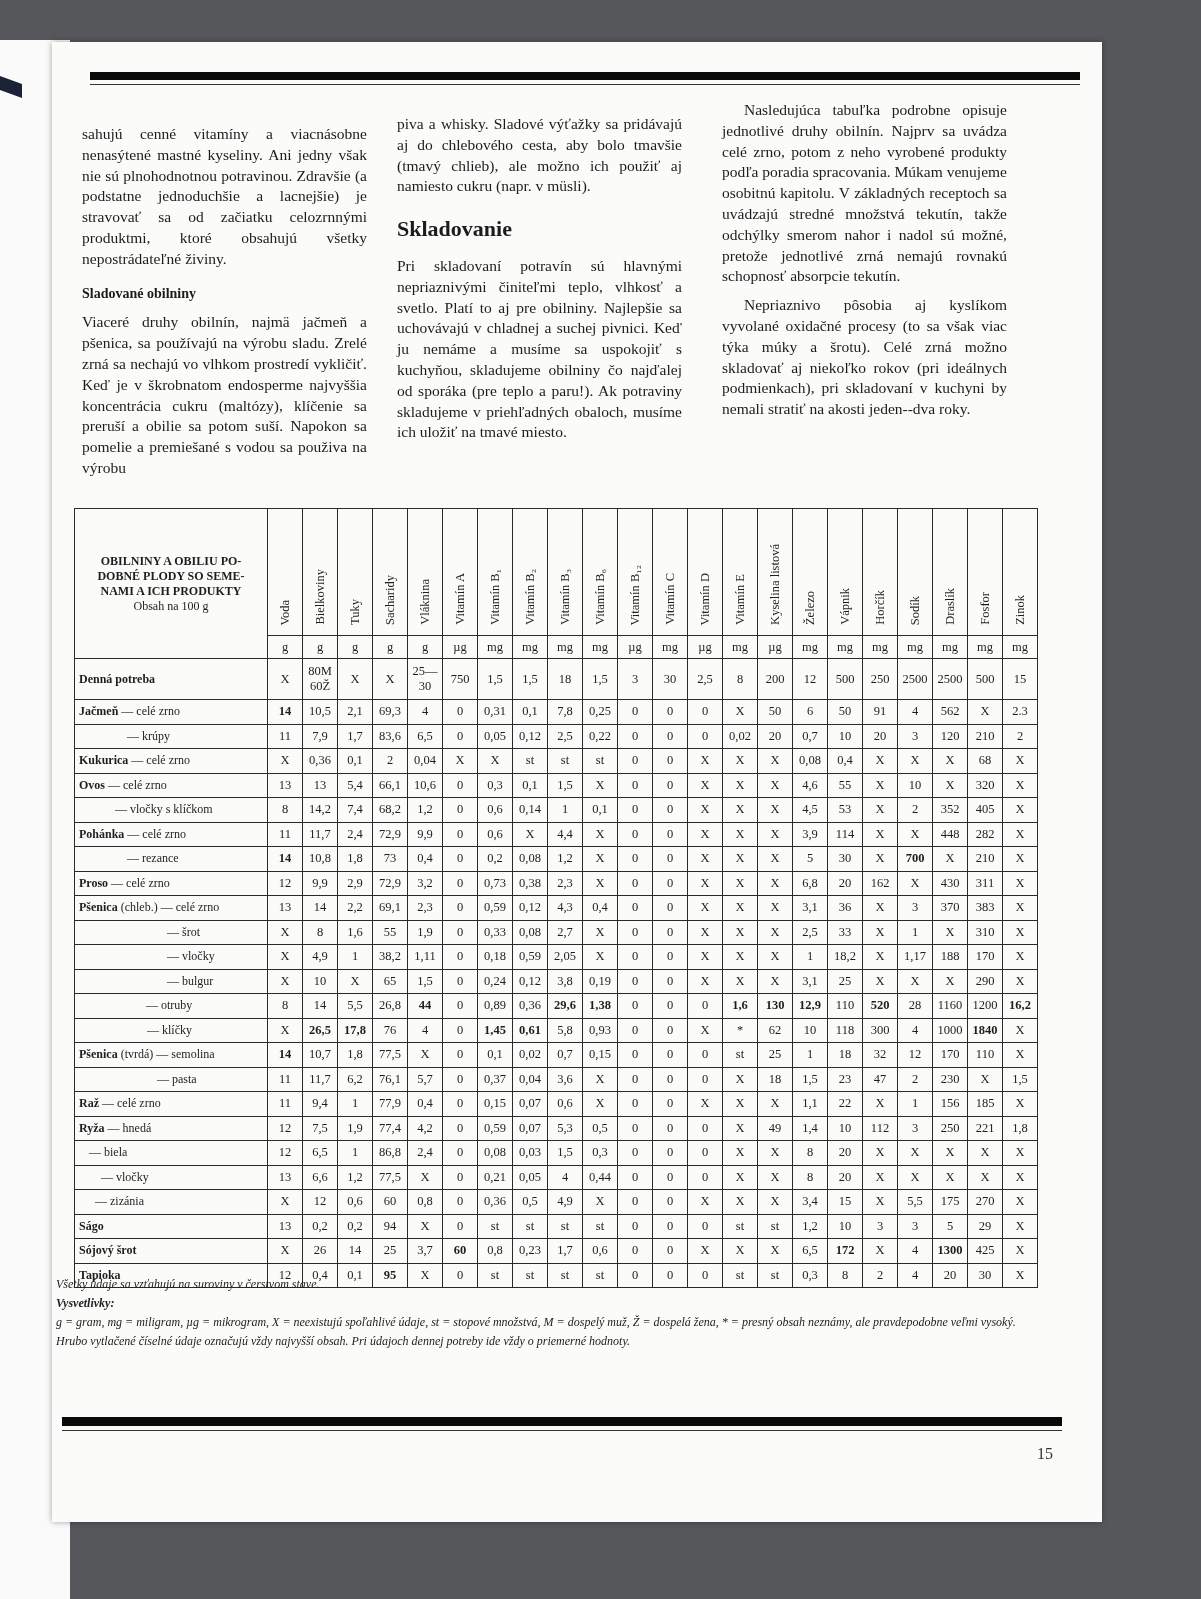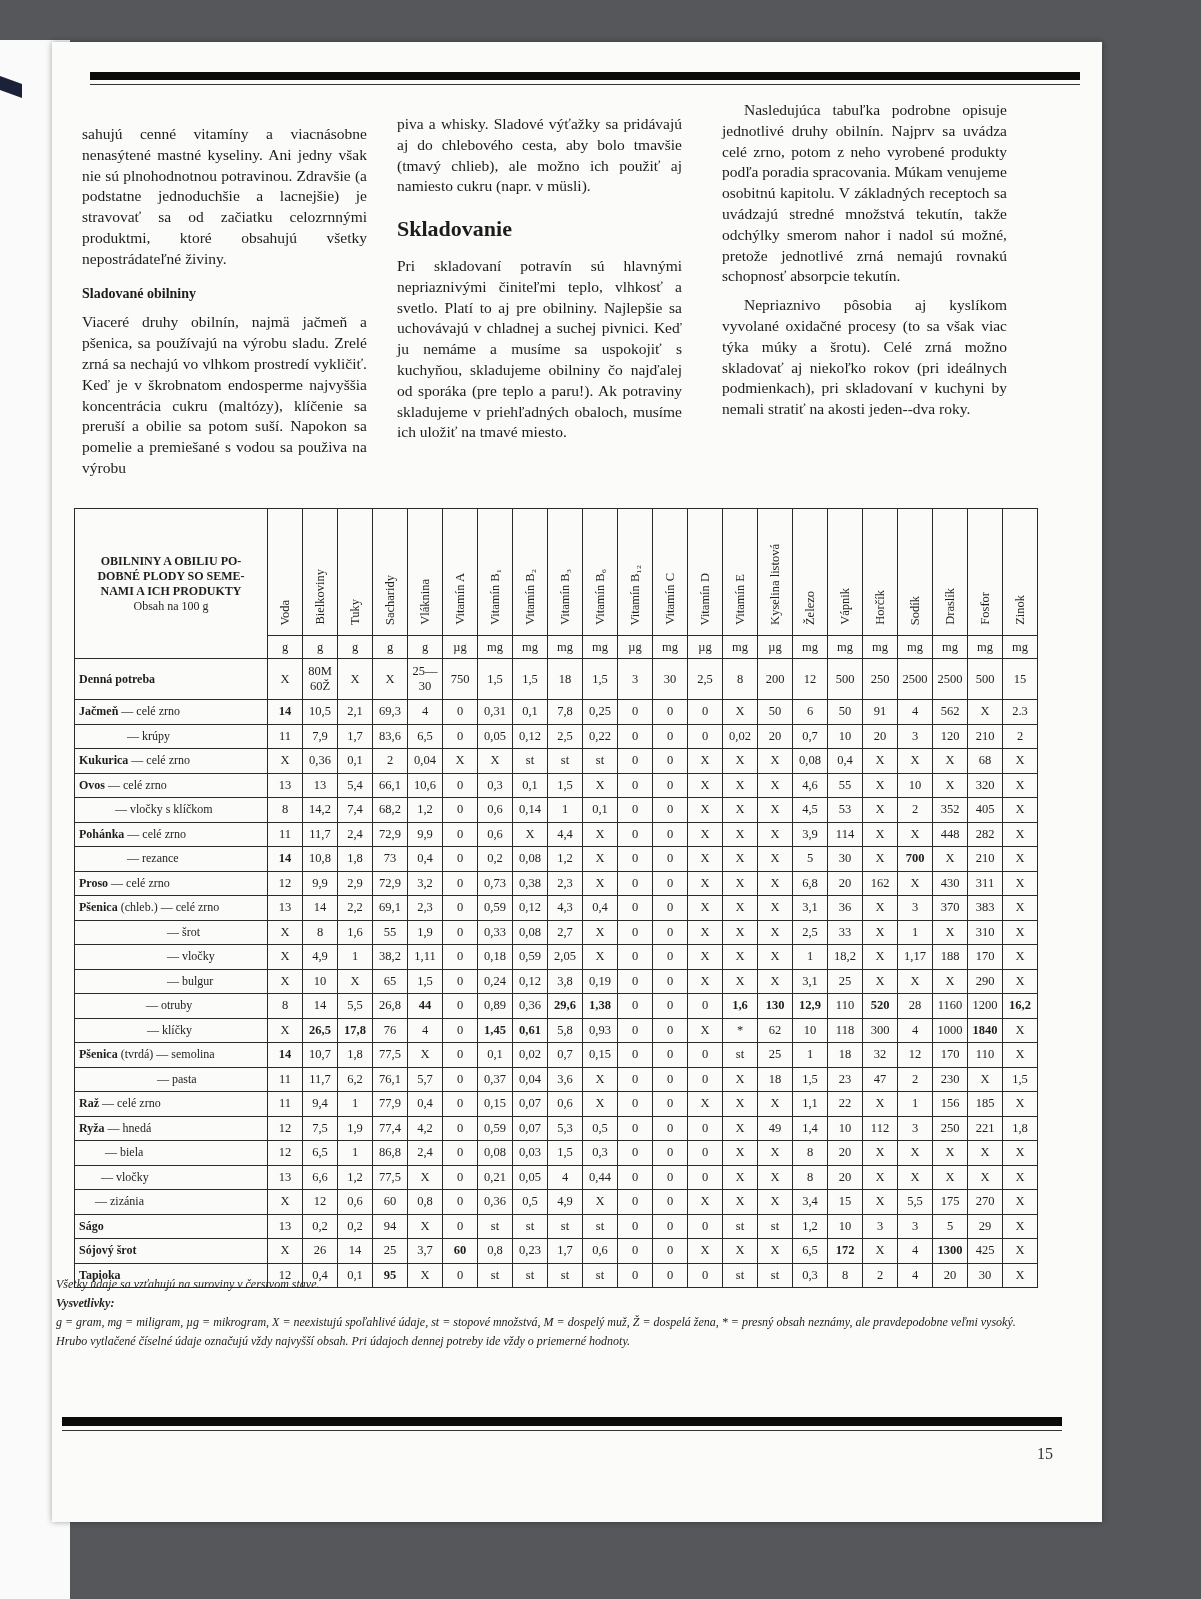--- a/index.html
+++ b/index.html
@@ -653,21 +653,21 @@
           <td>49</td>
           <td>1,4</td>
           <td>10</td>
           <td>112</td>
           <td>3</td>
           <td>250</td>
           <td>221</td>
           <td>1,8</td>
         </tr>
         <tr>
-          <td class="name" style="padding-left: 30px;">— biela</td>
+          <td class="name" style="padding-left: 14px;">— biela</td>
           <td>12</td>
           <td>6,5</td>
           <td>1</td>
           <td>86,8</td>
           <td>2,4</td>
           <td>0</td>
           <td>0,08</td>
           <td>0,03</td>
           <td>1,5</td>
           <td>0,3</td>

